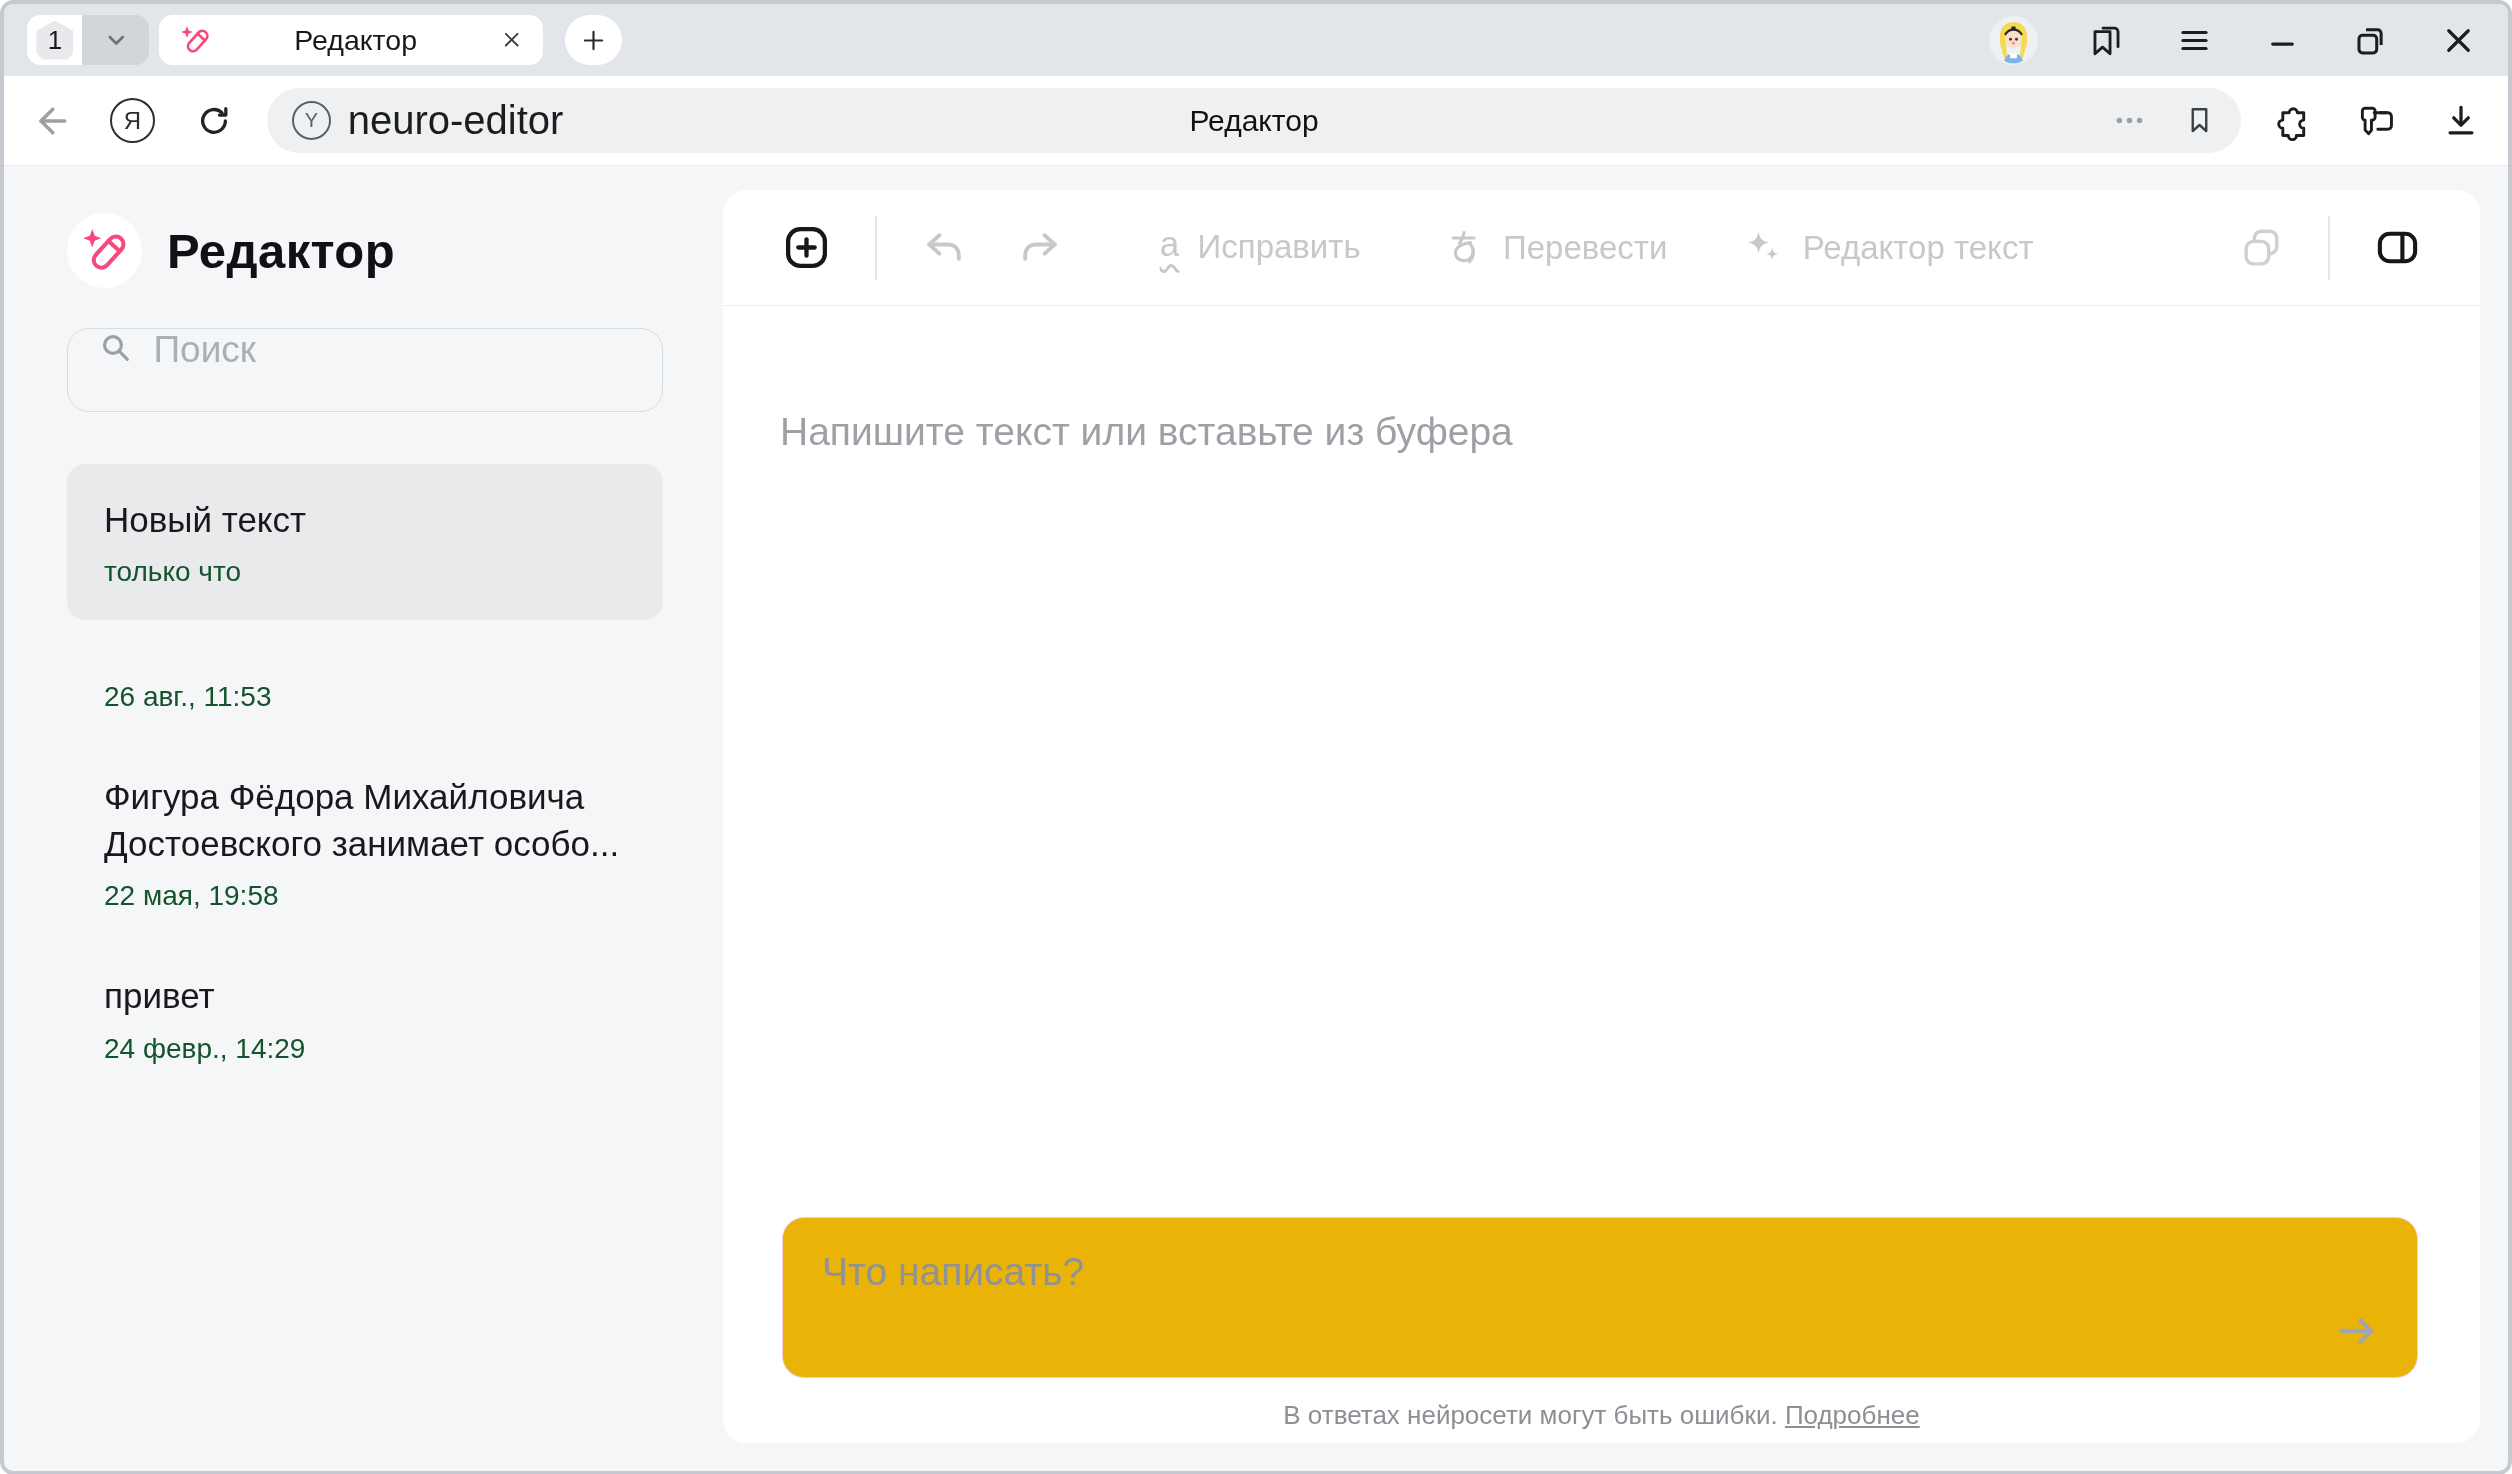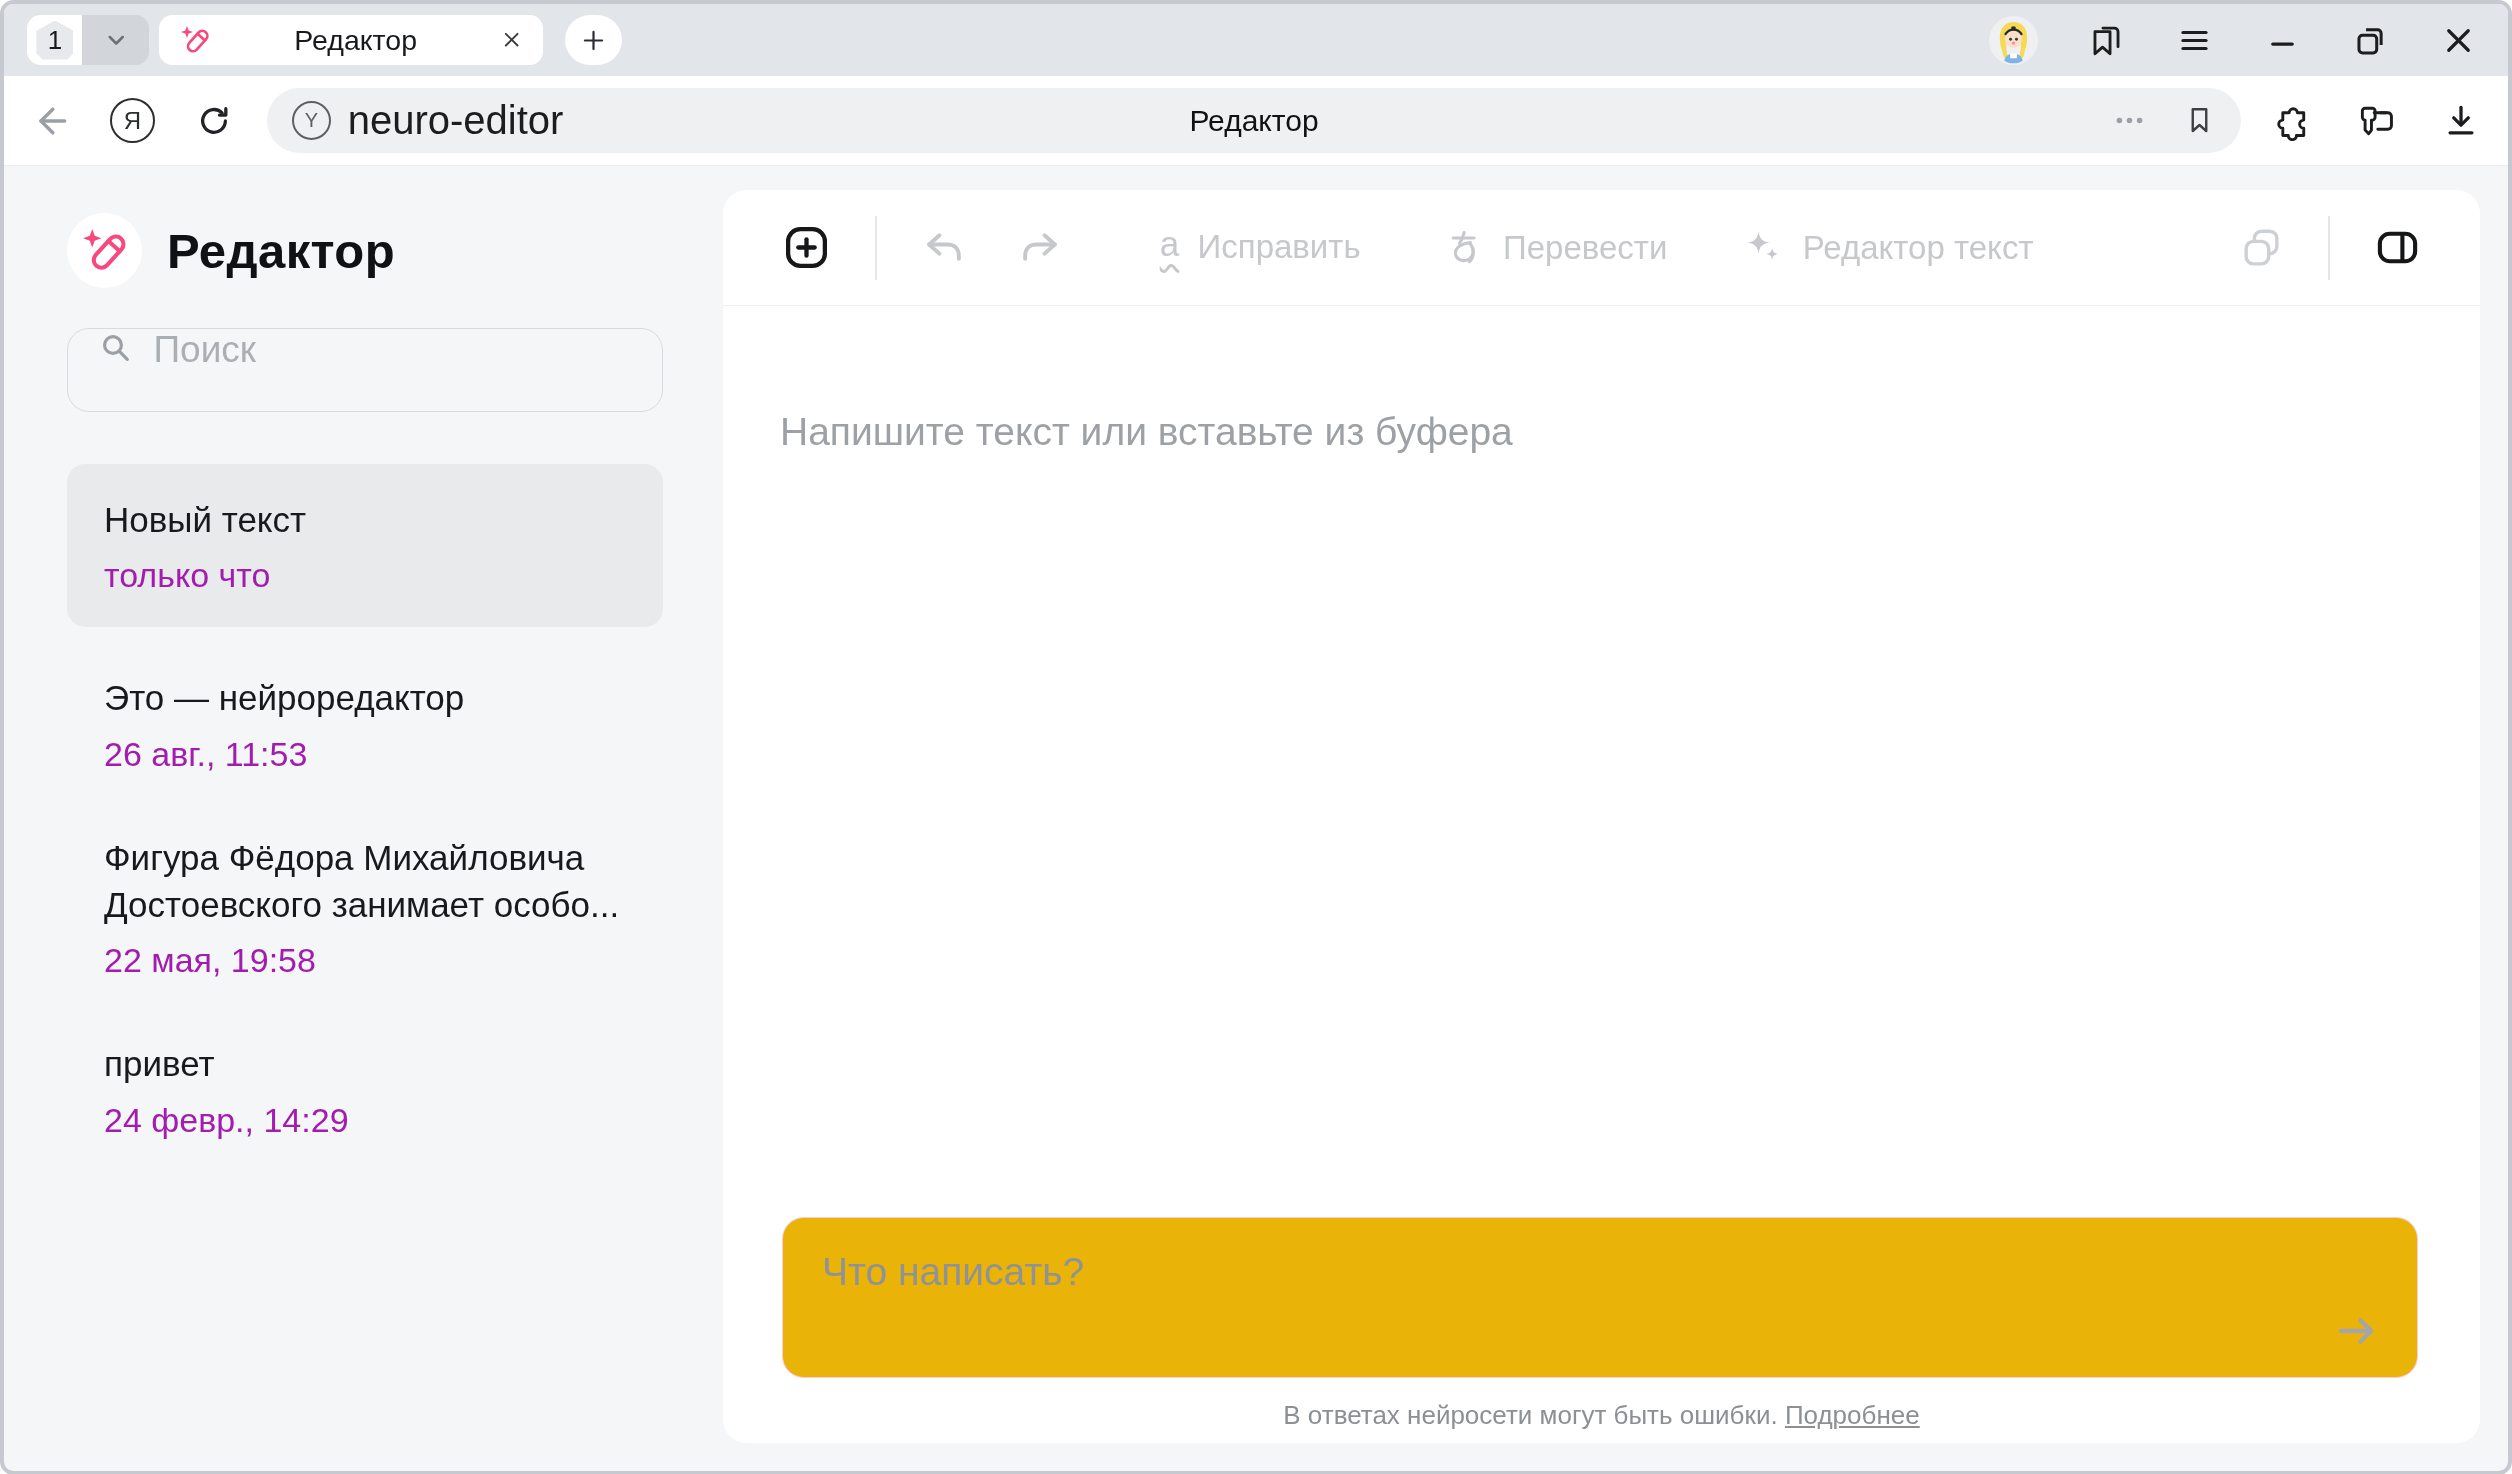--- a/index.html
+++ b/index.html
@@ -84,21 +84,21 @@
   }
   .search-box input {
     border: none; outline: none; background: transparent; width: 100%;
     font-size: 37px; color: #17191c; font-family: inherit;
   }
   .search-box input::placeholder { color: #aaafb4; }
 
   .doc { padding: 23.4px 37px; border-radius: 18.4px; margin-bottom: 13.4px; cursor: default; }
   .doc.selected { background: #e9eaec; padding: 32px 37px; margin-bottom: 23.4px; }
   .doc-title { font-size: 35px; color: #17191c; line-height: 47px; }
-  .doc-time { font-size: 34px; color: #a21caf; margin-top: 13.4px; }
+  .doc-time { font-size: 28px; color: #14532d; margin-top: 13.4px; }
 
   .main-panel {
     position: absolute; left: 719px; top: 24px; right: 28px; bottom: 28.5px;
     background: #ffffff; border-radius: 23.4px;
   }
   .etoolbar {
     height: 116px; border-bottom: 1.7px solid #efeff1;
     display: flex; align-items: center; padding: 0 59px 0 59px;
   }
   .tdiv { width: 1.7px; height: 64px; background: #e5e6e8; margin: 0 44px; flex: none; }
@@ -322,21 +322,20 @@
         </span>
         <input type="text" placeholder="Поиск" style="">
       </div>
 
       <div class="doc-list">
         <div class="doc selected">
           <div class="doc-title">Новый текст</div>
           <div class="doc-time">только что</div>
         </div>
         <div class="doc">
-          <div class="doc-title">Это — нейроредактор</div>
           <div class="doc-time">26 авг., 11:53</div>
         </div>
         <div class="doc">
           <div class="doc-title">Фигура Фёдора Михайловича Достоевского занимает особо...</div>
           <div class="doc-time">22 мая, 19:58</div>
         </div>
         <div class="doc">
           <div class="doc-title">привет</div>
           <div class="doc-time">24 февр., 14:29</div>
         </div>

